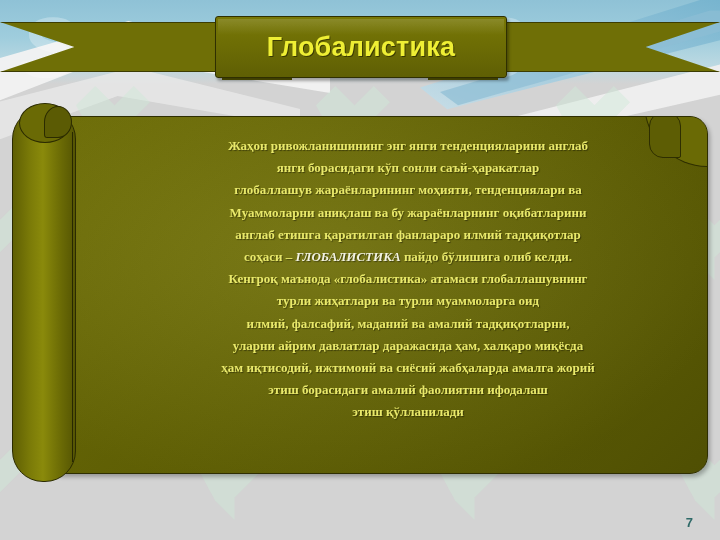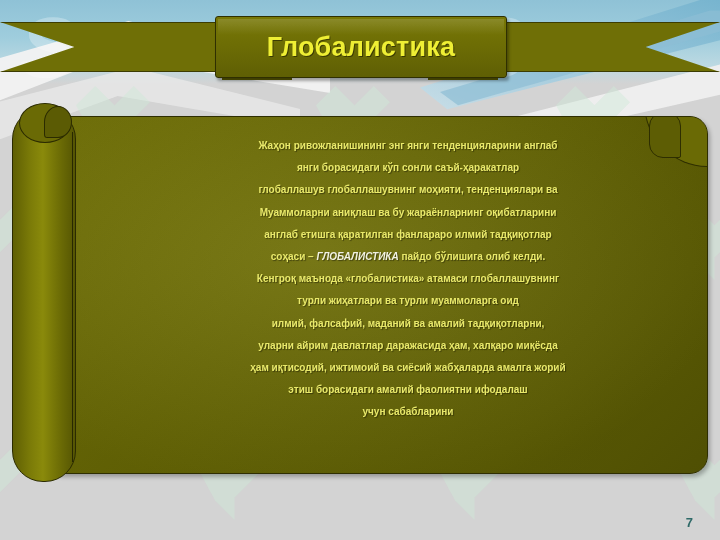--- a/index.html
+++ b/index.html
@@ -169,23 +169,23 @@
   .roll-seam{
     position:absolute;left:60px;top:16px;width:1px;height:330px;
     background:rgba(0,0,0,.55);
   }
 
   
   .body-text{
     position:absolute;left:70px;top:18px;width:586px;
     text-align:center;
     color:#e9e96b;
-    font-family:Liberation Sans, sans-serif;
+    font-family:Liberation Serif, serif;
     font-weight:bold;
-    font-size:10px;
+    font-size:13px;
     line-height:22.2px;
     text-shadow:1px 1px 1px rgba(0,0,0,.42);
     z-index:3;
   }
   .body-text p{margin:0;}
   .gl-term{font-style:italic;font-weight:bold;color:#f2f2e2;}
 
   
   .page-num{
     position:absolute;right:27px;bottom:10px;
@@ -244,31 +244,31 @@
   </div>
 
   <div class="scroll-wrap">
 
     <div class="scroll-sheet">
       <div class="sheet-vig"></div>
 
       <div class="body-text">
         <p>Жаҳон ривожланишининг энг янги тенденцияларини англаб</p>
         <p>янги борасидаги кўп сонли саъй-ҳаракатлар</p>
-        <p>глобаллашув глобаллашувнинг моҳияти, тенденциялари ва</p>
+        <p>глобаллашув жараёнларининг моҳияти, тенденциялари ва</p>
         <p>Муаммоларни аниқлаш ва бу жараёнларнинг оқибатларини</p>
         <p>англаб етишга қаратилган фанлараро илмий тадқиқотлар</p>
         <p><span>соҳаси – </span><span class="gl-term">ГЛОБАЛИСТИКА</span><span> пайдо бўлишига олиб келди.</span></p>
         <p>Кенгроқ маънода «глобалистика» атамаси глобаллашувнинг</p>
         <p>турли жиҳатлари ва турли муаммоларга оид</p>
         <p>илмий, фалсафий, маданий ва амалий тадқиқотларни,</p>
         <p>уларни айрим давлатлар даражасида ҳам, халқаро миқёсда</p>
         <p>ҳам иқтисодий, ижтимоий ва сиёсий жабҳаларда амалга жорий</p>
         <p>этиш борасидаги амалий фаолиятни ифодалаш</p>
-        <p>учун сабабларини</p>
+        <p>этиш қўлланилади</p>
       </div>
 
       <div class="curl-tr">
         <div class="curl-tr-in"></div>
       </div>
     </div>
 
     <div class="roll">
       <div class="roll-cap">
         <div class="roll-cap-in"></div>

